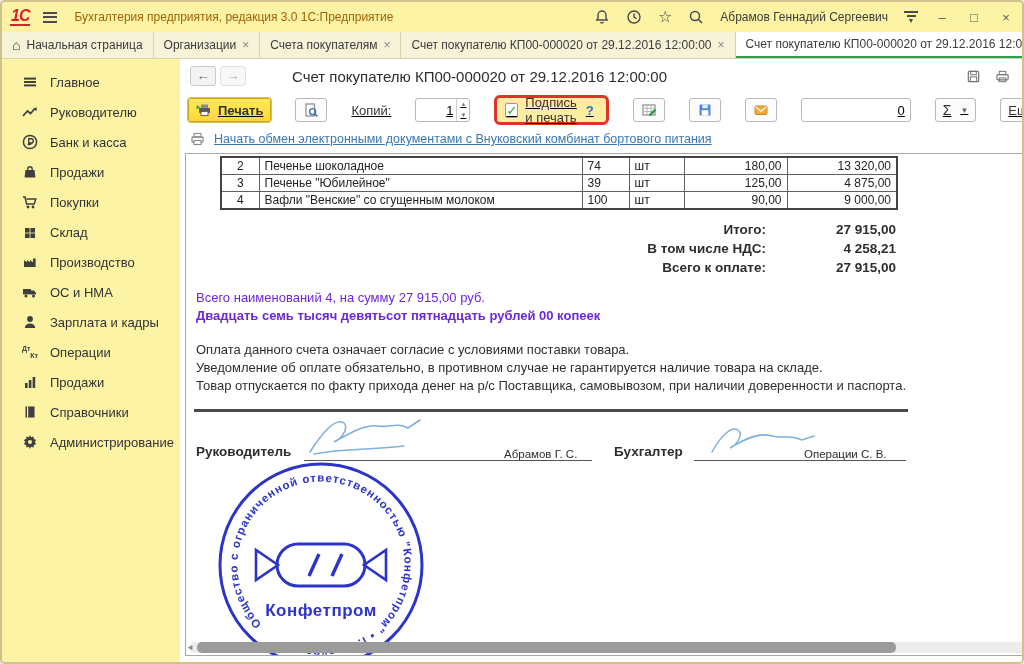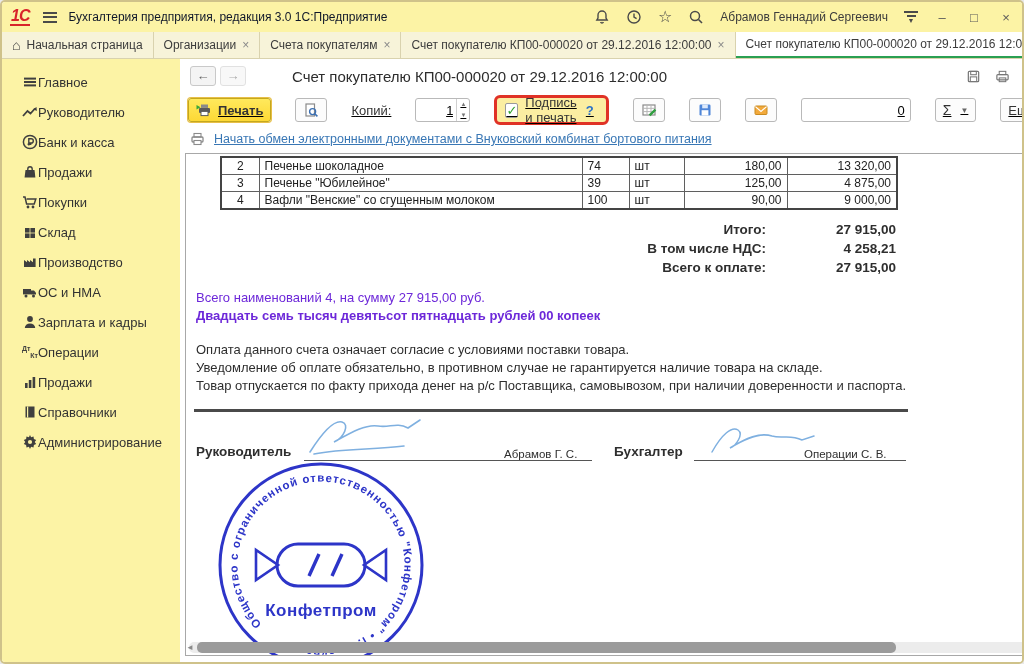--- a/index.html
+++ b/index.html
@@ -4,42 +4,42 @@
 <style>
   * { margin:0; padding:0; box-sizing:border-box; }
   html,body { width:1024px; height:664px; font-family:"Liberation Sans","DejaVu Sans",sans-serif; background:#e9e9e9; }
   .window { position:relative; width:1024px; height:664px; border:2px solid #cfc28a; border-radius:5px; overflow:hidden; background:#fff; }
 
   
   .titlebar { height:30px; background:#fcf3a5; display:flex; align-items:center; padding:0 8px; gap:7px; }
   .logo1c { color:#d8232a; font-weight:bold; font-size:16px; font-style:italic; letter-spacing:-1px; border-bottom:2px solid #d8232a; line-height:14px; padding:0 1px 1px 1px; }
   .burger { display:flex; flex-direction:column; gap:2.5px; margin-left:6px; cursor:pointer; }
   .burger i { display:block; width:14px; height:2px; background:#4a4a4a; }
-  .tb-title { font-size:12px; color:#0f172a; margin-left:4px; }
+  .tb-title { font-size:12px; color:#a16207; margin-left:10px; }
   .tb-right { margin-left:auto; display:flex; align-items:center; gap:16px; }
   .tb-ic { width:16px; height:16px; color:#4a4a4a; display:inline-flex; align-items:center; justify-content:center; cursor:pointer; }
   .tb-star { font-size:16px; color:#4a4a4a; line-height:16px; }
   .tb-user { font-size:12px; color:#3c3c3c; cursor:pointer; }
   .svcmenu { display:flex; flex-direction:column; align-items:center; gap:2px; cursor:pointer; }
   .svcmenu i { display:block; height:1.8px; background:#4a4a4a; }
   .svcmenu i.b1 { width:14px; } .svcmenu i.b2 { width:9px; }
   .svcmenu .car { font-size:7px; color:#4a4a4a; line-height:4px; }
   .wbtn { font-size:13px; color:#5a5a5a; width:16px; text-align:center; cursor:pointer; }
 
   
   .tabbar { height:27px; background:#f7f3d9; display:flex; border-bottom:1px solid #d9d2ae; }
   .tab { display:flex; align-items:center; gap:6px; padding:0 10px; font-size:12px; color:#3c3c3c; border-right:1px solid #d9d2ae; cursor:pointer; white-space:nowrap; }
   .tab .x { color:#8a8a8a; font-size:12px; }
   .tab.active { background:#fff; border-bottom:2px solid #2aa052; }
   .home { font-size:14px; line-height:14px; color:#3c3c3c; }
 
   
   .bodyrow { display:flex; height:605px; }
   .sidebar { width:178px; background:#fcf3a5; padding-top:8px; flex:none; }
-  .side-item { display:flex; align-items:center; gap:0; height:30px; padding-left:20px; font-size:13px; color:#333; cursor:pointer; }
+  .side-item { display:flex; align-items:center; gap:12px; height:30px; padding-left:20px; font-size:13px; color:#333; cursor:pointer; }
   .side-item svg { flex:none; }
   .dtkt { font-size:7px; font-weight:bold; color:#3f3f3f; line-height:7px; width:16px; }
   .dtkt .r2 { text-align:right; }
 
   .main { flex:1; background:#fff; position:relative; display:flex; flex-direction:column; }
 
   
   .doc-header { height:34px; display:flex; align-items:center; padding:0 10px; }
   .navbtn { width:26px; height:20px; border:1px solid #c9c9c9; border-radius:3px; background:#f4f4f4; color:#666; font-size:13px; line-height:18px; text-align:center; cursor:pointer; }
   .navbtn + .navbtn { margin-left:4px; opacity:.55; }

